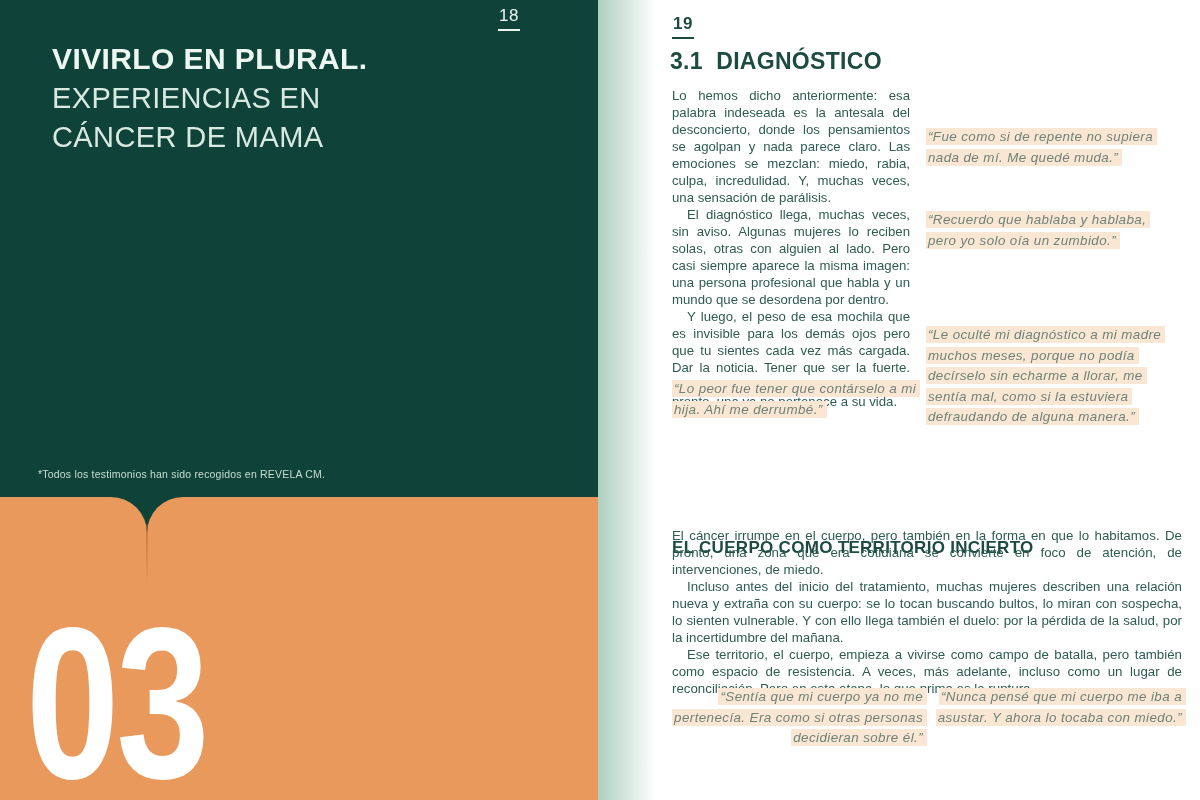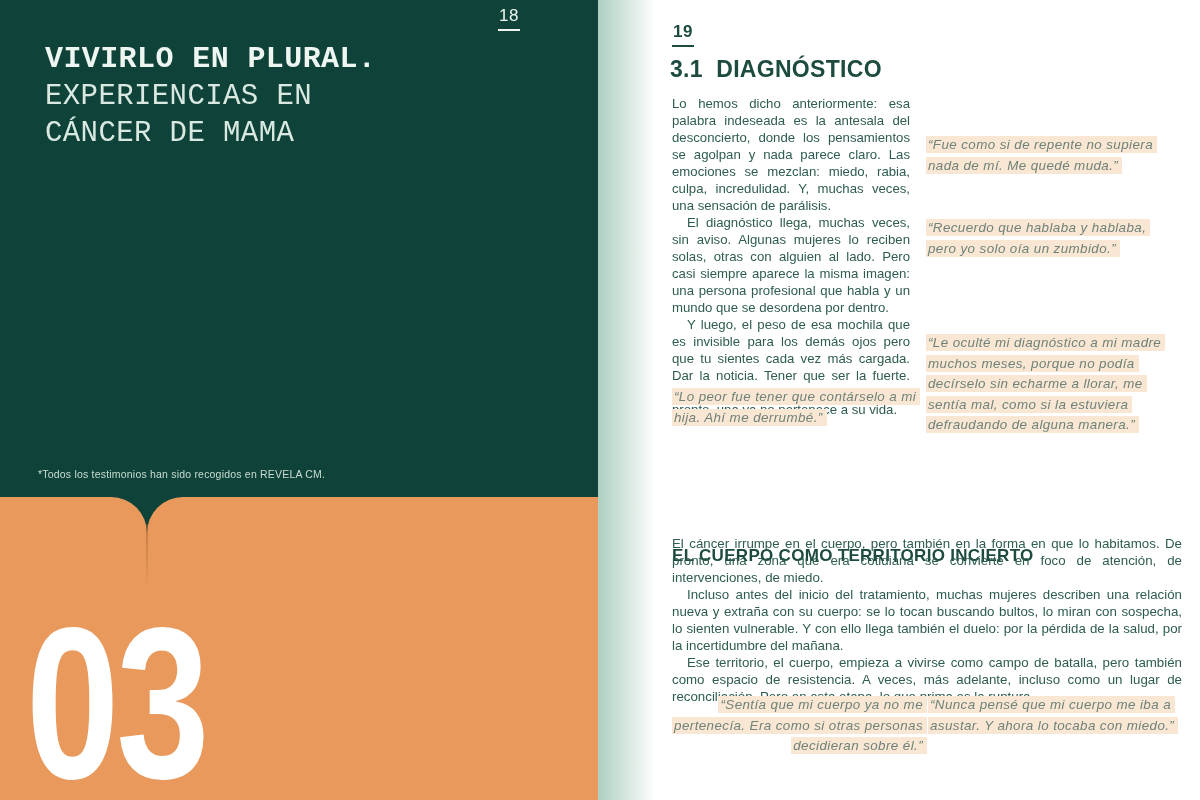--- a/index.html
+++ b/index.html
@@ -10,58 +10,58 @@
   }
   *{margin:0;padding:0;box-sizing:border-box;}
   html,body{width:1200px;height:800px;overflow:hidden;background:#fff;}
   body{font-family:"Liberation Sans",sans-serif;position:relative;}
   .canvas{position:absolute;inset:0;width:1200px;height:800px;background:var(--white);}
 
   
   .left-page{position:absolute;left:0;top:0;width:598px;height:800px;background:var(--green);}
   .pn-left{position:absolute;left:498px;top:6px;font-size:17px;font-weight:400;color:var(--title-bold);
     border-bottom:2px solid var(--title-bold);padding:0 1px 3px 1px;letter-spacing:.5px;}
-  .cover-title{position:absolute;left:45px;top:42px;line-height:34px;letter-spacing:.4px;font-family:Liberation Mono, monospace;}
+  .cover-title{position:absolute;left:52px;top:42px;line-height:34px;letter-spacing:.4px;}
   .cover-title .t-bold{font-size:30px;font-weight:700;color:var(--title-bold);}
   .cover-title .t-light{font-size:29px;font-weight:300;color:var(--title-light);}
   .footnote{position:absolute;left:38px;top:468px;font-size:10.5px;color:var(--footnote);letter-spacing:.2px;}
 
   .lobe{position:absolute;background:var(--orange);}
   .lobe-left{left:0;top:497px;width:147px;height:303px;border-top-right-radius:36px;}
   .lobe-right{left:147px;top:497px;width:451px;height:303px;border-top-left-radius:36px;}
   .seam{position:absolute;left:146px;top:524px;width:2px;height:64px;
     background:linear-gradient(to bottom,rgba(150,85,35,.45),rgba(150,85,35,0));}
   .chapter-num{position:absolute;left:26px;top:596px;font-size:215px;line-height:1;font-weight:700;
     color:var(--white);transform:scaleX(.78);transform-origin:left top;letter-spacing:-4px;}
 
   
   .gutter{position:absolute;left:598px;top:0;width:64px;height:800px;
     background:linear-gradient(to right,var(--mint) 0%,rgba(255,255,255,1) 90%);}
 
   
-  .right-page{position:absolute;left:662px;top:16px;width:538px;height:600px;background:var(--white);}
+  .right-page{position:absolute;left:662px;top:8px;width:538px;height:600px;background:var(--white);}
   .pn-right{position:absolute;left:10px;top:6px;font-size:17px;font-weight:700;color:var(--heading);
     border-bottom:2px solid var(--heading);padding:0 1px 3px 1px;letter-spacing:.5px;}
   .sec1-title{position:absolute;left:8px;top:40px;font-size:23px;font-weight:700;color:var(--heading);
     letter-spacing:.3px;white-space:pre;}
   .col1{position:absolute;left:10px;top:79px;width:238px;font-size:13.2px;line-height:17px;
     text-align:justify;color:var(--body);}
   .col1 p.indent{text-indent:15px;}
   .quote{font-size:13.4px;line-height:20.5px;font-style:italic;color:var(--quote);letter-spacing:.4px;}
   .quote .hl{background:var(--peach);padding:1px 4px 1px 2px;-webkit-box-decoration-break:clone;box-decoration-break:clone;}
   .q-inline{position:absolute;left:10px;top:371px;width:252px;}
   .rq1{position:absolute;left:264px;top:83px;width:252px;margin-top:36px;}
   .rq2{position:absolute;left:264px;top:202px;width:252px;}
   .rq3{position:absolute;left:264px;top:317px;width:252px;}
   .sec2-title{position:absolute;left:10px;top:483px;font-size:17px;font-weight:700;color:var(--heading);letter-spacing:.3px;margin-top:47px;}
   .sec2-body{position:absolute;left:10px;top:510px;width:510px;font-size:13.3px;line-height:17px;
     text-align:justify;color:var(--body);margin-top:9px;}
   .sec2-body p.indent{text-indent:15px;}
   .bq-left{position:absolute;left:10px;top:679px;width:255px;text-align:right;}
-  .bq-right{position:absolute;left:266px;top:679px;width:258px;}
+  .bq-right{position:absolute;left:266px;top:679px;width:258px;text-align:right;}
 </style>
 </head>
 <body>
 
 <div class="canvas">
 
   <div class="left-page">
     <div class="pn-left">18</div>
 
     <div class="cover-title">

